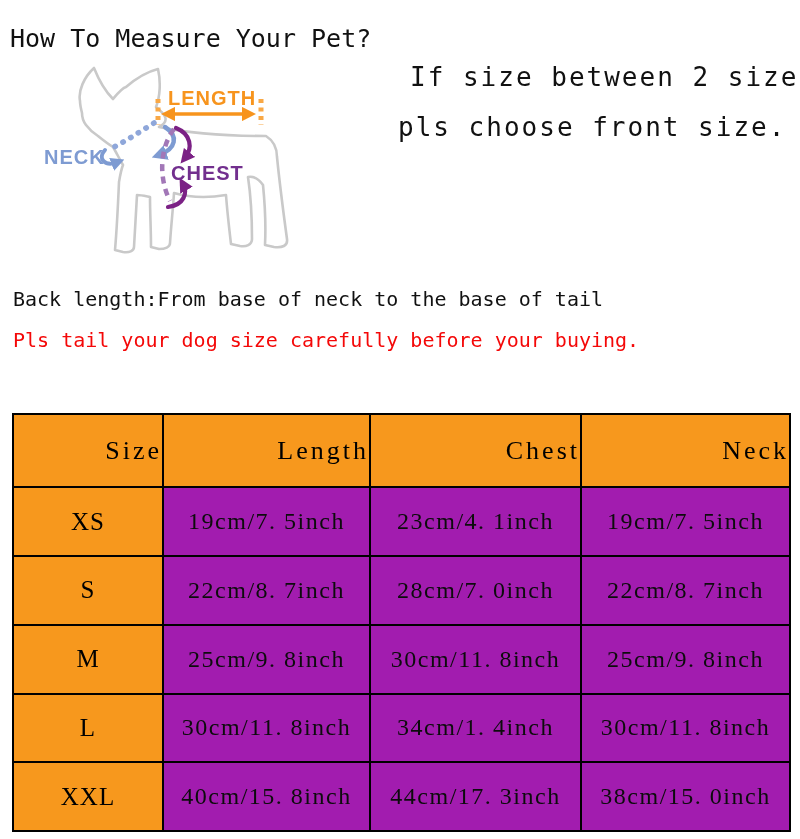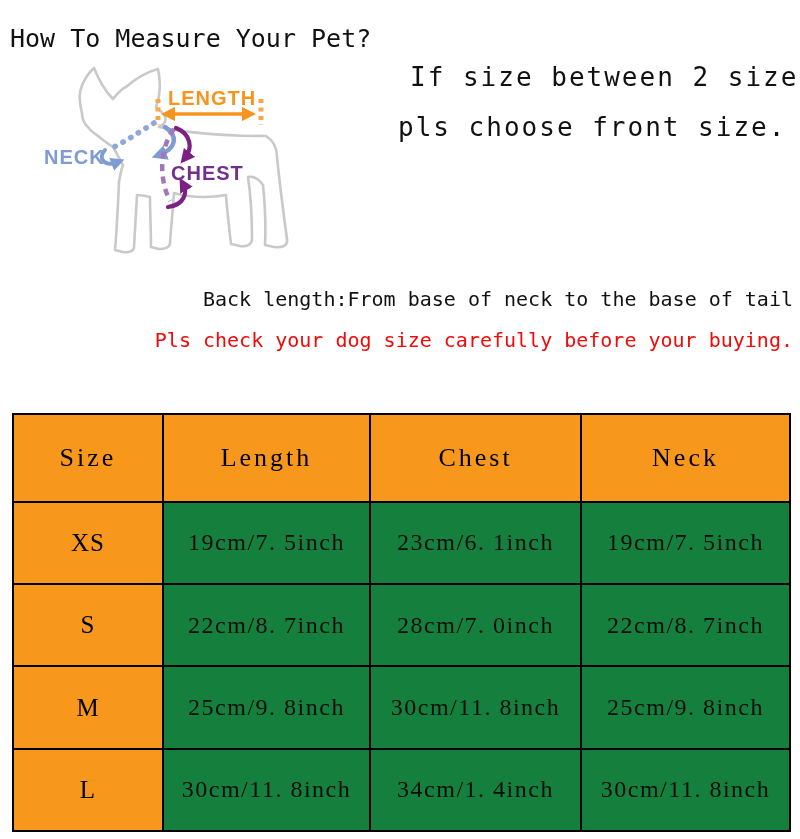--- a/index.html
+++ b/index.html
@@ -16,37 +16,37 @@
 
   .size-note { position: absolute; left: 398px; top: 64px; width: 390px; }
   .size-note .line1 { padding-left: 12px; }
   .size-note div {
     font-size: 26px; letter-spacing: 2px; color: #111; white-space: nowrap;
     line-height: 1.0;
   }
   .size-note .line2 { margin-top: 24px; }
 
   .measure-notes { position: absolute; left: 13px; top: 289px; width: 780px; }
-  .measure-notes div { font-size: 20px; line-height: 1.0; white-space: nowrap; color: #111; text-align: right; }
+  .measure-notes div { font-size: 20px; line-height: 1.0; white-space: nowrap; color: #111; }
   .measure-notes .note-2 { margin-top: 21px; }
   .measure-notes .note-warning { margin-top: 21px; color: #f40808; }
 
   .size-table-wrap { position: absolute; left: 12px; top: 413px; width: 777px; height: 419px; }
   table.size-table {
     width: 777px; height: 419px;
     border-collapse: collapse; table-layout: fixed;
     font-family: "Liberation Serif", "DejaVu Serif", serif;
   }
   table.size-table td, table.size-table th {
     border: 2px solid #000; text-align: center; vertical-align: middle;
-    background: #15803d; overflow: hidden;
+    background: #a21caf; overflow: hidden;
   }
   table.size-table th {
     background: #f7981d; font-size: 26px; font-weight: 500;
-    letter-spacing: 3px; color: #000;
+    letter-spacing: 3px; color: #000; text-align: right;
   }
   table.size-table td.size-cell {
     background: #f7981d; font-size: 25px; font-weight: 500;
     letter-spacing: 1px; color: #000; margin-top: 44px;
   }
   table.size-table td.val-cell {
     font-size: 24px; letter-spacing: 1.5px; color: #0c0c0c; white-space: nowrap;
   }
 
   svg .ann-label { font-family: "Liberation Sans", sans-serif; font-weight: bold; font-size: 20px; letter-spacing: 1px; }
@@ -120,57 +120,63 @@
   <text class="ann-label" x="153" y="123" fill="#722F8E">CHEST</text>
 </svg>
 
 <div class="size-note">
   <div class="line1">If size between 2 size,</div>
   <div class="line2">pls choose front size.</div>
 </div>
 
 <div class="measure-notes">
   <div class="note-1">Back length:From base of neck to the base of tail</div>
-  <div class="note-warning">Pls check your dog size carefully before your buying.</div>
+  <div class="note-warning">Pls tail your dog size carefully before your buying.</div>
 </div>
 
 <div class="size-table-wrap">
   <table class="size-table">
     <colgroup>
         <col style="width:150px">
         <col style="width:207px">
         <col style="width:211px">
         <col style="width:209px">
       </colgroup>
     <tbody>
       <tr>
         <th>Size</th>
         <th>Length</th>
         <th>Chest</th>
         <th>Neck</th>
       </tr>
       <tr>
         <td class="size-cell">XS</td>
         <td class="val-cell">19cm/7. 5inch</td>
-        <td class="val-cell">23cm/6. 1inch</td>
+        <td class="val-cell">23cm/4. 1inch</td>
         <td class="val-cell">19cm/7. 5inch</td>
       </tr>
       <tr>
         <td class="size-cell">S</td>
         <td class="val-cell">22cm/8. 7inch</td>
         <td class="val-cell">28cm/7. 0inch</td>
         <td class="val-cell">22cm/8. 7inch</td>
       </tr>
       <tr>
         <td class="size-cell">M</td>
         <td class="val-cell">25cm/9. 8inch</td>
         <td class="val-cell">30cm/11. 8inch</td>
         <td class="val-cell">25cm/9. 8inch</td>
       </tr>
       <tr>
         <td class="size-cell">L</td>
         <td class="val-cell">30cm/11. 8inch</td>
         <td class="val-cell">34cm/1. 4inch</td>
         <td class="val-cell">30cm/11. 8inch</td>
       </tr>
+      <tr>
+        <td class="size-cell">XXL</td>
+        <td class="val-cell">40cm/15. 8inch</td>
+        <td class="val-cell">44cm/17. 3inch</td>
+        <td class="val-cell">38cm/15. 0inch</td>
+      </tr>
     </tbody>
   </table>
 </div>
 
 </body></html>

